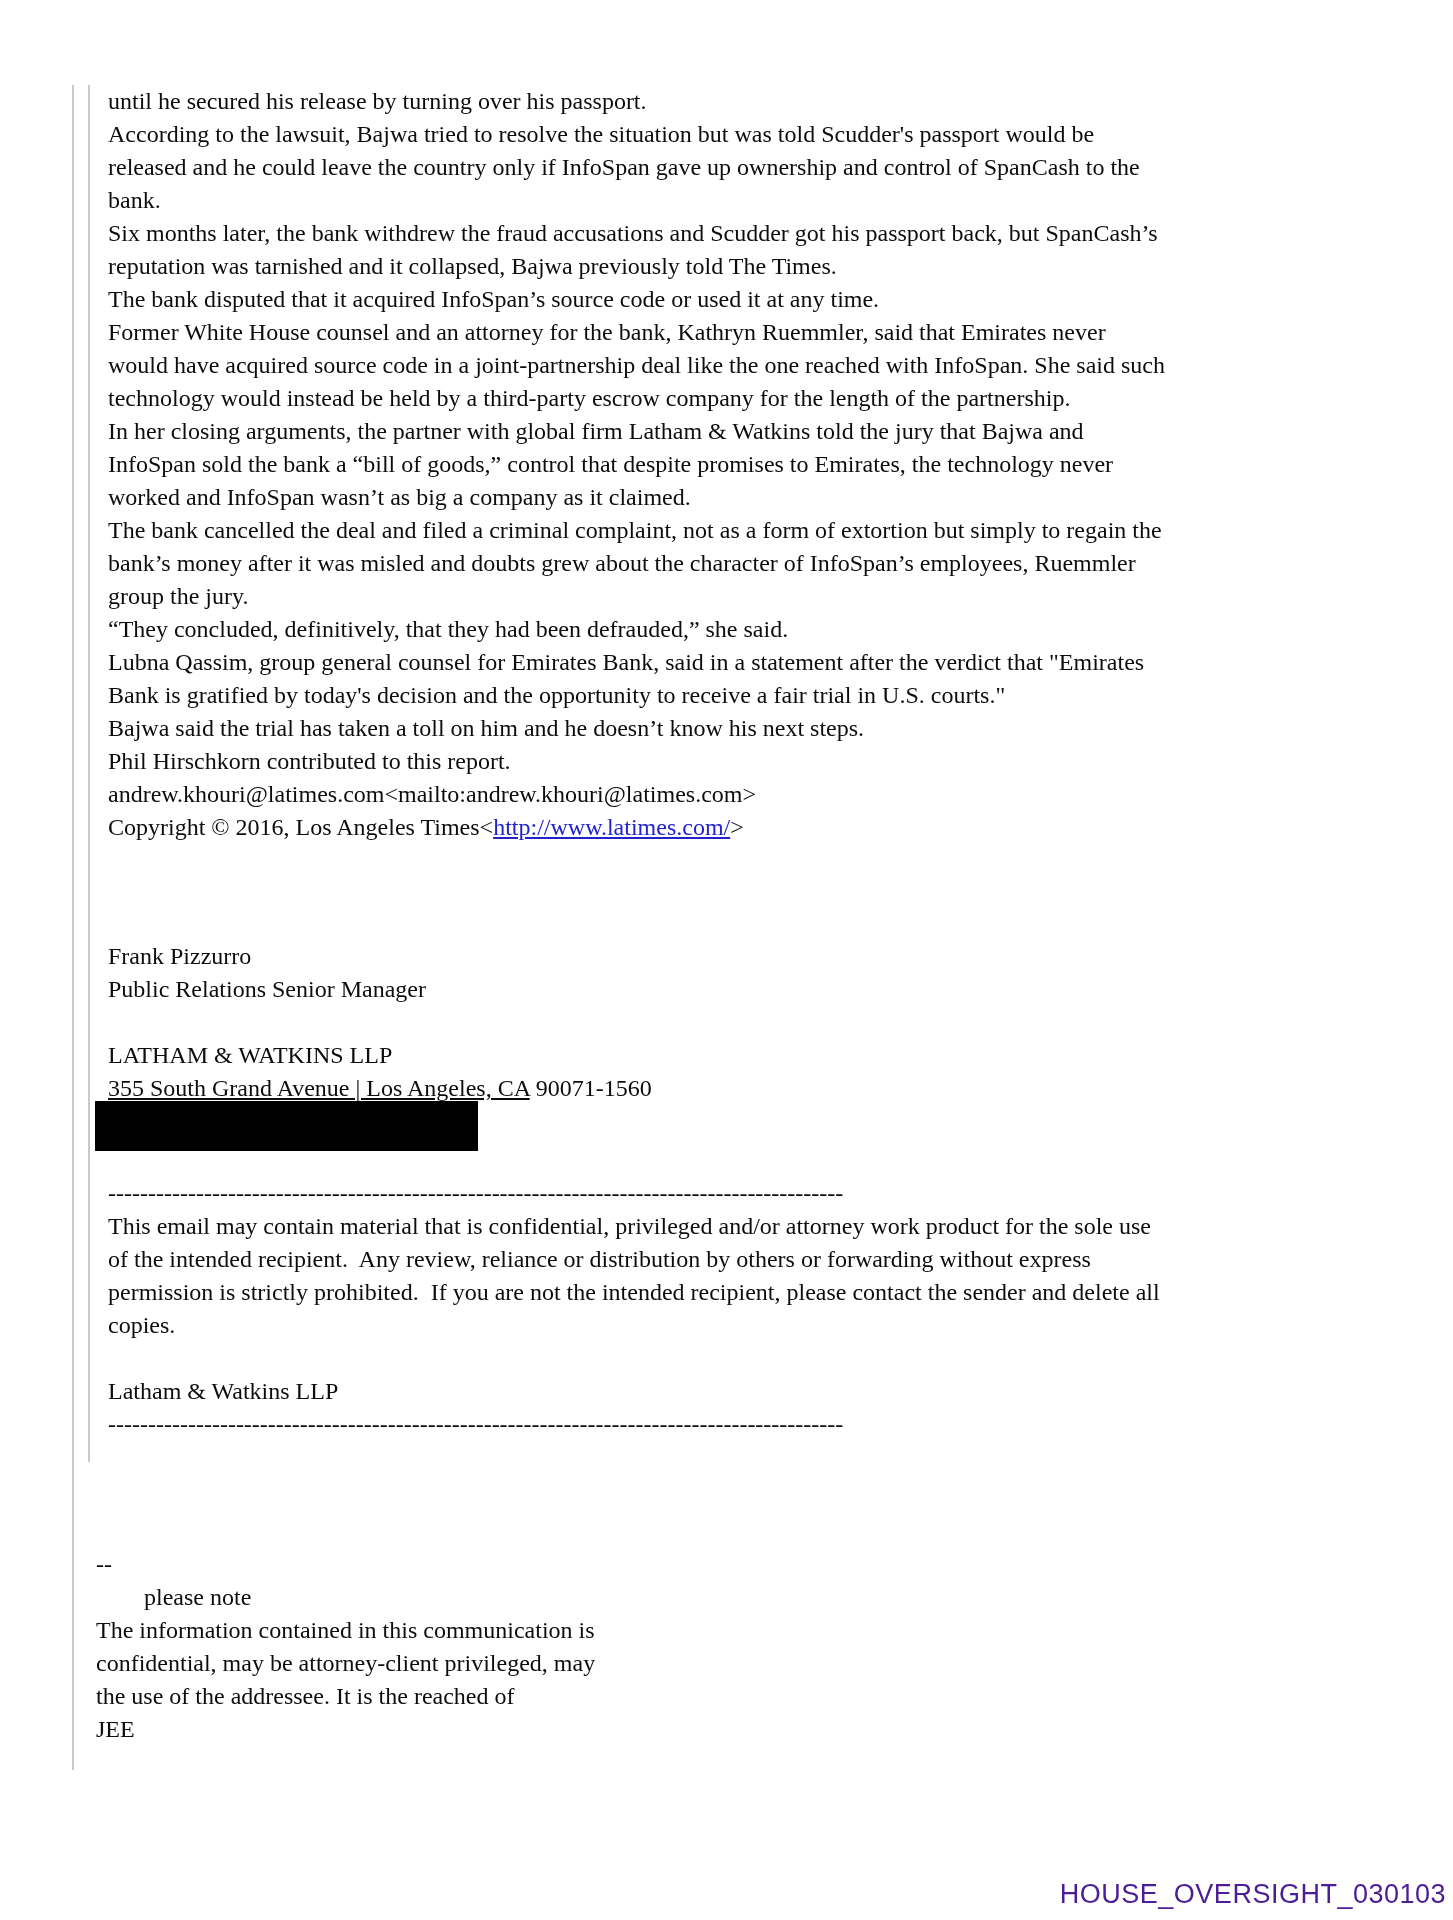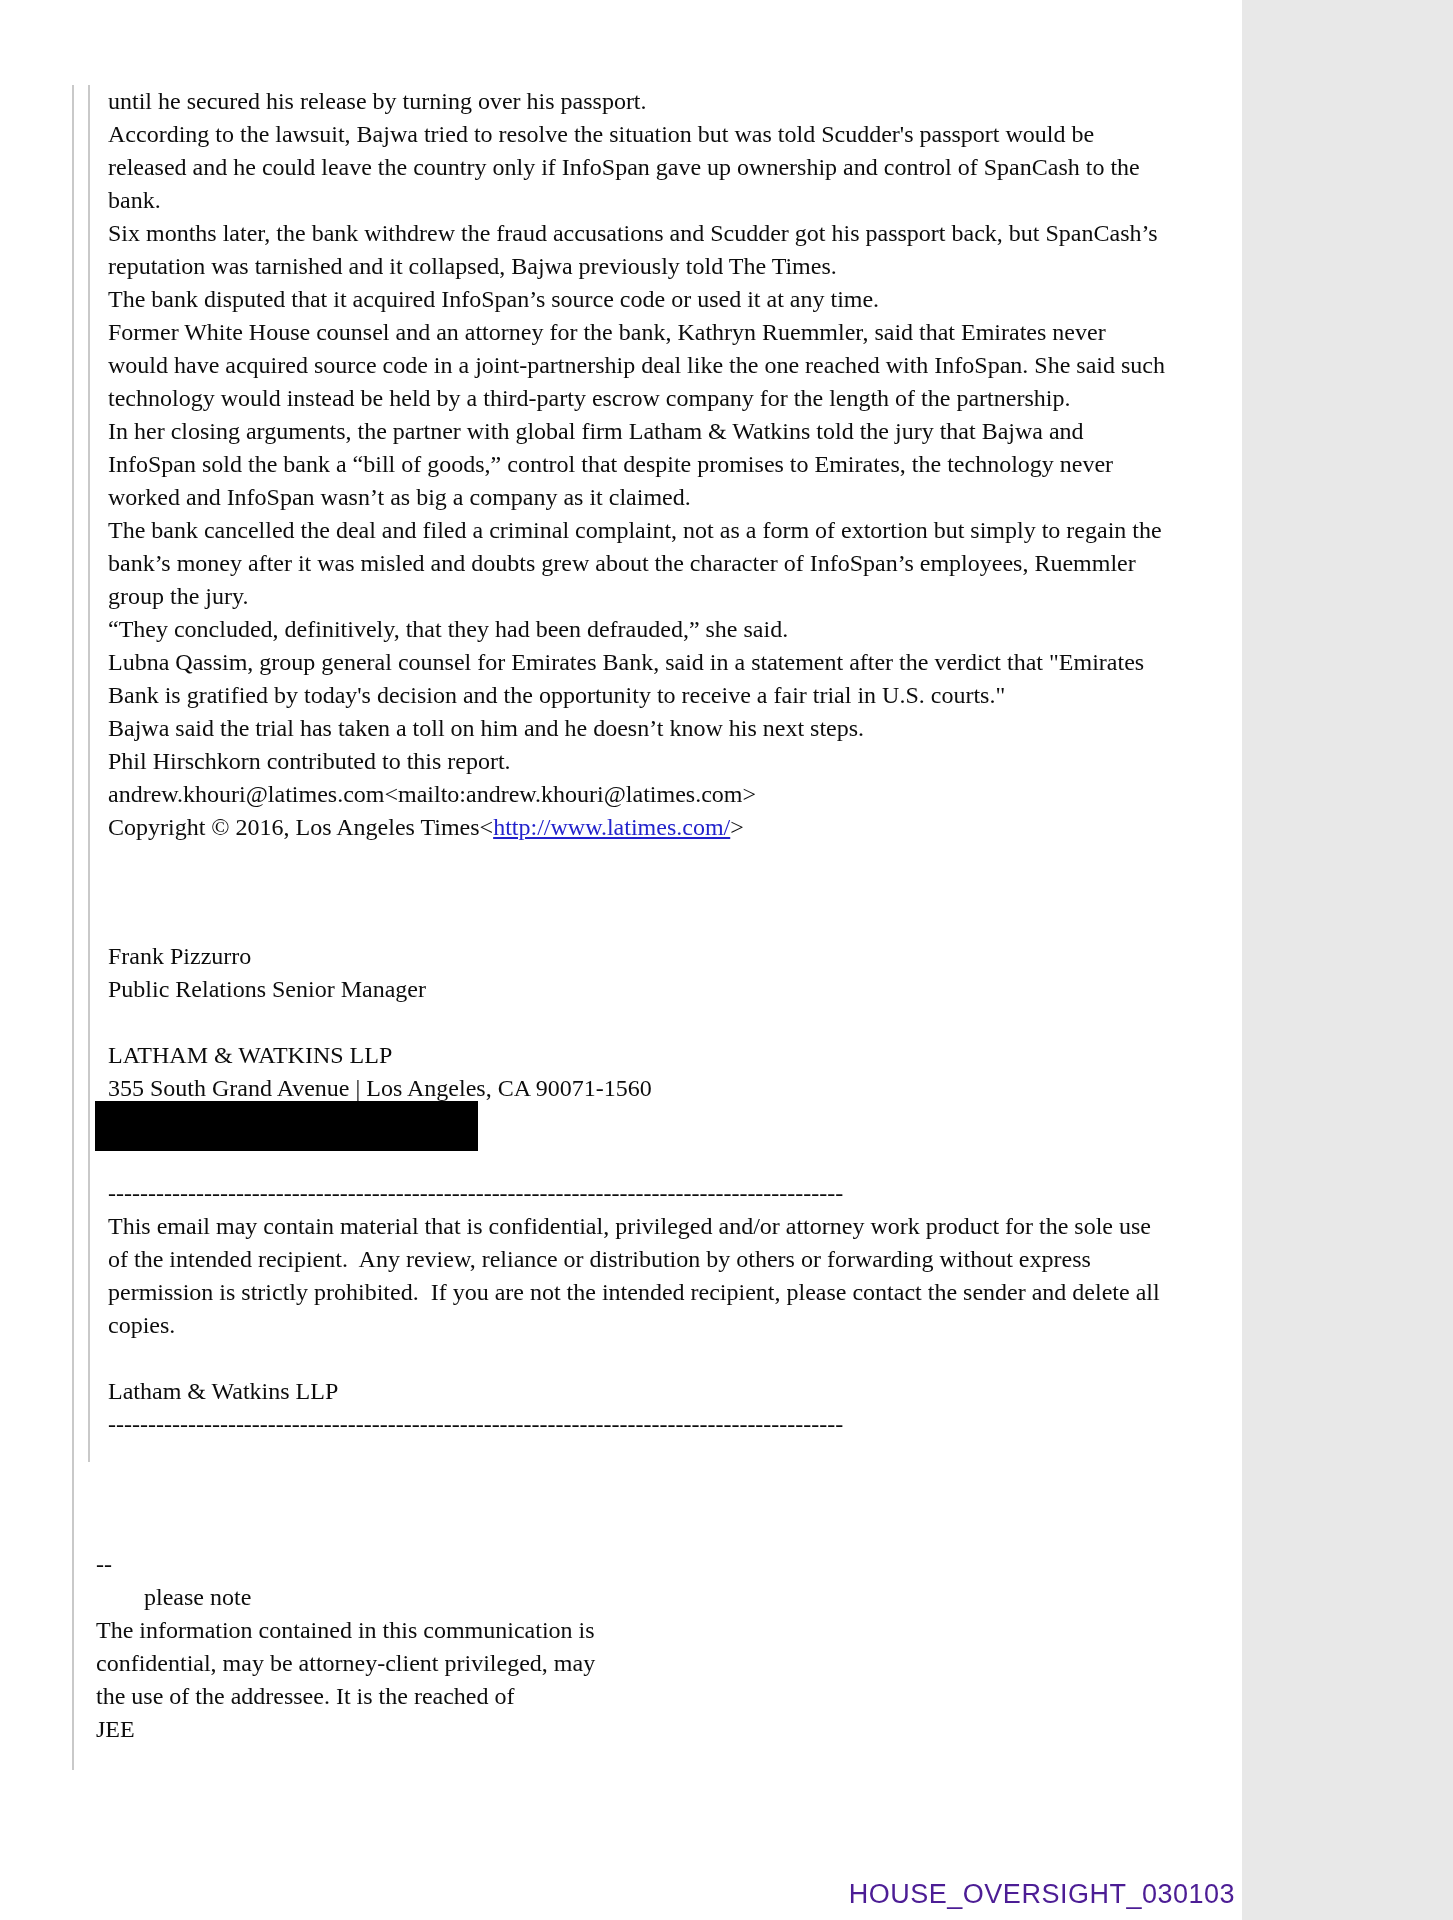--- a/index.html
+++ b/index.html
@@ -1,18 +1,18 @@
 <!DOCTYPE html>
 <html><head>
 <meta charset="utf-8">
 <style>
   html,body{margin:0;padding:0;background:#e8e8e8;}
   .page{
     position:relative;
-    width:1242px;height:1920px;
+    width:1453px;height:1920px;
     background:#ffffff;
     font-family:"Liberation Serif", serif;
     font-size:24px;
     line-height:33px;
     color:#0d0d0d;
     overflow:hidden;
   }
   .vline{position:absolute;width:2px;background:#c9c9c9;}
   .vline-outer{left:72px;top:85px;height:1685px;}
   .vline-inner{left:88px;top:85px;height:1377px;}
@@ -20,21 +20,21 @@
   .outer-content{position:absolute;left:96px;top:1548px;width:560px;}
   .line{min-height:33px;white-space:pre-wrap;}
   .spacer-3l{height:96px;}
   .spacer-box-gap{height:22px;}
   .redaction{
     width:383px;height:50px;background:#000;
     margin-left:-13px;margin-top:-4px;margin-bottom:4px;
   }
   .dash-row{white-space:nowrap;overflow:hidden;max-width:740px;letter-spacing:0;}
   a.doclink{color:#2222cc;text-decoration:underline;cursor:pointer;text-align:center;}
-  .addr-underline{margin-top:16px;}
+  .addr-underline{text-decoration:underline;margin-top:16px;}
   .note-heading{padding-left:48px;}
   .footer{
     position:absolute;right:7px;top:1878px;
     font-family:"Liberation Sans", sans-serif;
     font-size:27px;line-height:32px;color:#4c1d95;
     letter-spacing:0.5px;
   }
 </style>
 </head>
 <body>

